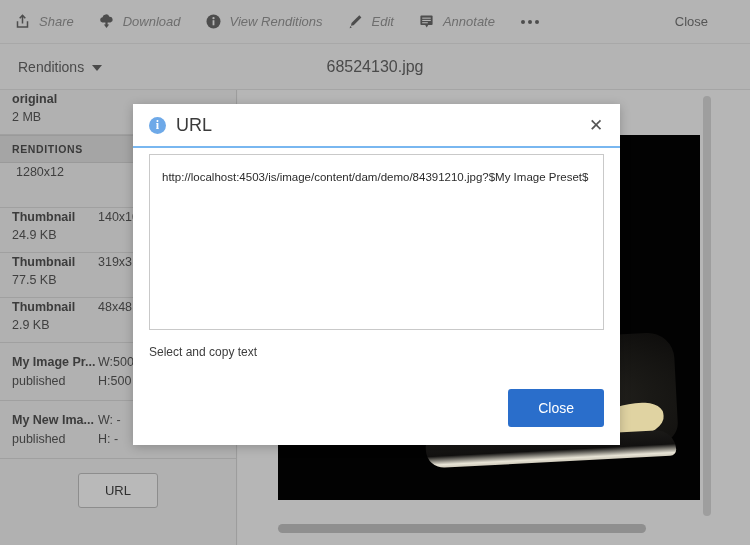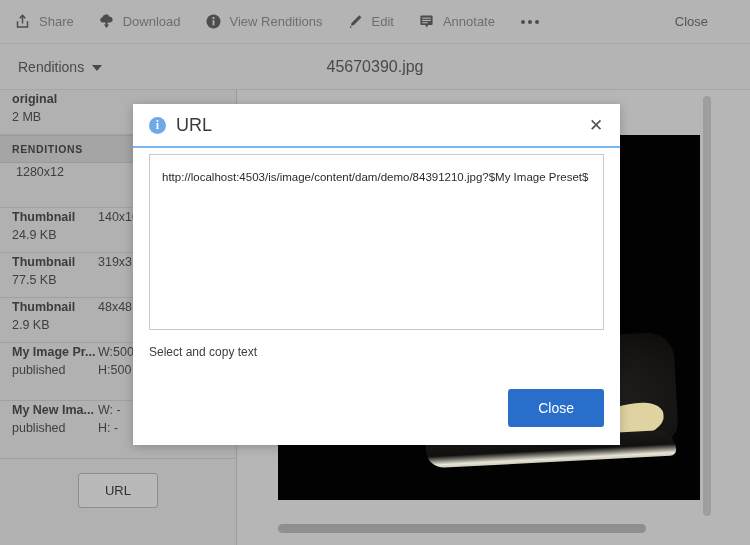--- a/index.html
+++ b/index.html
@@ -33,20 +33,21 @@
     display: flex;
     align-items: center;
     gap: 8px;
     margin-right: 24px;
     cursor: default;
   }
   .tb-label {
     font-size: 13px;
     color: #6e6e6e;
     white-space: nowrap;
+    font-style: italic;
   }
   .tb-icon {
     width: 17px; height: 17px;
     display: inline-flex;
     align-items: center;
     justify-content: center;
     color: #4d4d4d;
   }
   .tb-icon svg { display: block; }
   .tb-spacer { flex: 1 1 auto; }
@@ -144,21 +145,21 @@
     border-bottom: 1px solid #9a9a9a;
     border-top: 1px solid #9a9a9a;
     display: flex;
     align-items: center;
     padding-left: 12px;
     font-size: 10.5px;
     font-weight: bold;
     letter-spacing: 0.6px;
     color: #3a3a3a;
   }
-  .rend-row.tall { height: 58px; align-items: flex-start; }
+  .rend-row.tall { height: 58px; align-items: center; }
   .url-btn-wrap {
     height: 62px;
     display: flex; align-items: center; justify-content: center;
   }
   .url-btn {
     border: 1px solid #8d8d8d;
     border-radius: 3px;
     background: #b9b9b9;
     color: #2f2f2f;
     font-size: 13px;
@@ -440,21 +441,21 @@
           <i></i>
       </span>
     </div>
 
     <div class="tb-spacer"></div>
 
     <div class="tb-close">Close</div>
   </div>
 
   <div class="subbar">
-    <div class="filename">45670390.jpg</div>
+    <div class="filename">68524130.jpg</div>
     <div class="renditions">
       <span>Renditions</span>
       <span class="chev"></span>
     </div>
   </div>
 
   <div class="sidebar">
 
     <div class="rend-row">
       <div class="rend-col-main">

